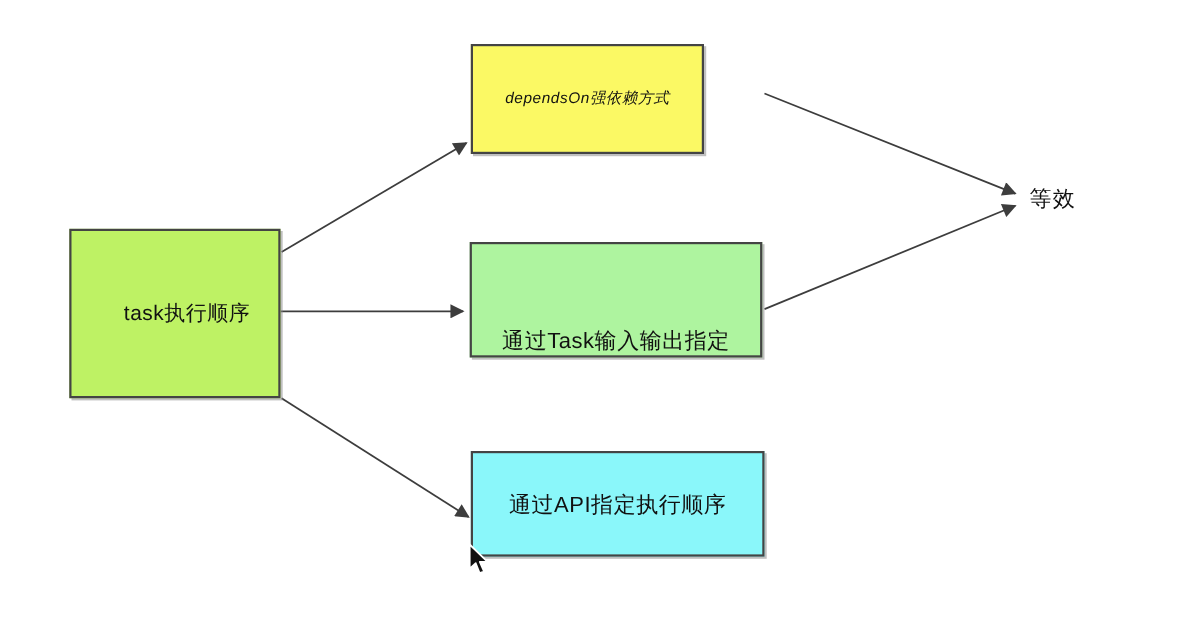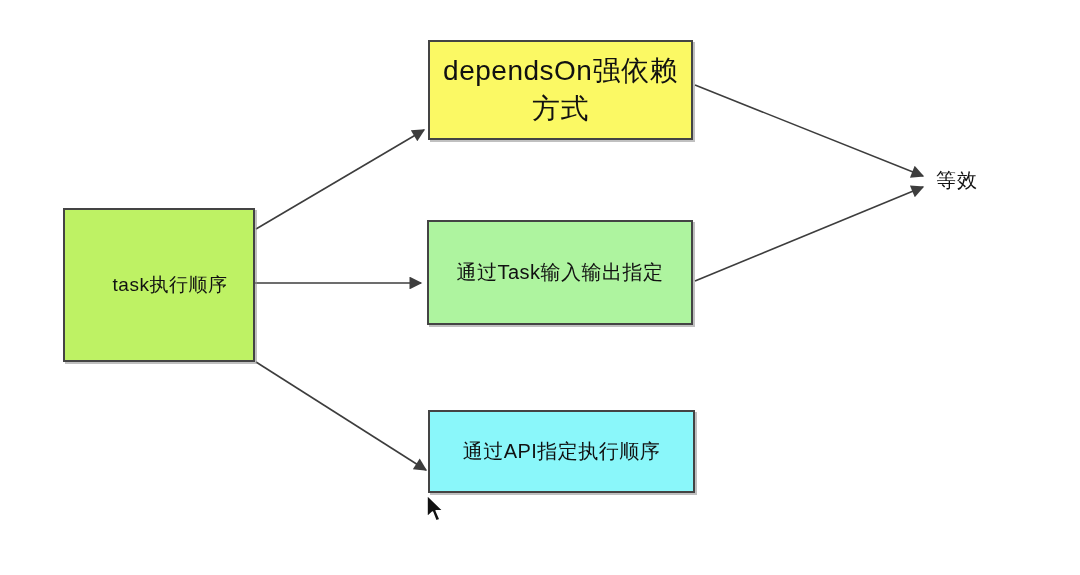--- a/index.html
+++ b/index.html
@@ -37,36 +37,37 @@
   }
   .node-root {
     left: 63px;
     top: 208px;
     width: 192px;
     height: 154px;
   }
   .node-dependson {
     left: 428px;
     top: 40px;
-    width: 265px;
+    width: 212px;
     height: 100px;
-    font-size: 28px;
+    font-size: 14px;
+    font-style: italic;
   }
   .node-task-io {
     left: 427px;
     top: 220px;
     width: 266px;
     height: 105px;
     font-size: 20px;
   }
   .node-api {
     left: 428px;
     top: 410px;
     width: 267px;
-    height: 83px;
+    height: 96px;
     font-size: 20px;
   }
   .equivalence-label {
     position: absolute;
     left: 936px;
     top: 167px;
     font-size: 20px;
     color: #111111;
     letter-spacing: 1px;
     white-space: nowrap;
@@ -91,21 +92,21 @@
   </svg>
 
   <div class="node node-root" style="background-color: #bef264; border-color: rgb(68, 68, 68); color: rgb(17, 17, 17); padding-left: 22px;">
     <span>task执行顺序</span>
   </div>
 
   <div class="node node-dependson" style="background-color: rgb(251, 249, 100); border-color: rgb(68, 68, 68); color: rgb(17, 17, 17);">
     <span>dependsOn强依赖方式</span>
   </div>
 
-  <div class="node node-task-io" style="background-color: rgb(174, 244, 159); border-color: rgb(68, 68, 68); color: rgb(17, 17, 17);">
+  <div class="node node-task-io" style="background-color: rgb(174, 244, 159); border-color: rgb(68, 68, 68); color: rgb(17, 17, 17); align-items: flex-end;">
     <span>通过Task输入输出指定</span>
   </div>
 
   <div class="node node-api" style="background-color: rgb(138, 247, 250); border-color: rgb(68, 68, 68); color: rgb(17, 17, 17);">
     <span>通过API指定执行顺序</span>
   </div>
 
   <div class="equivalence-label" style="color: rgb(17, 17, 17);">等效</div>
 
   <svg class="edges-layer" width="1080" height="575" viewBox="0 0 1080 575">

